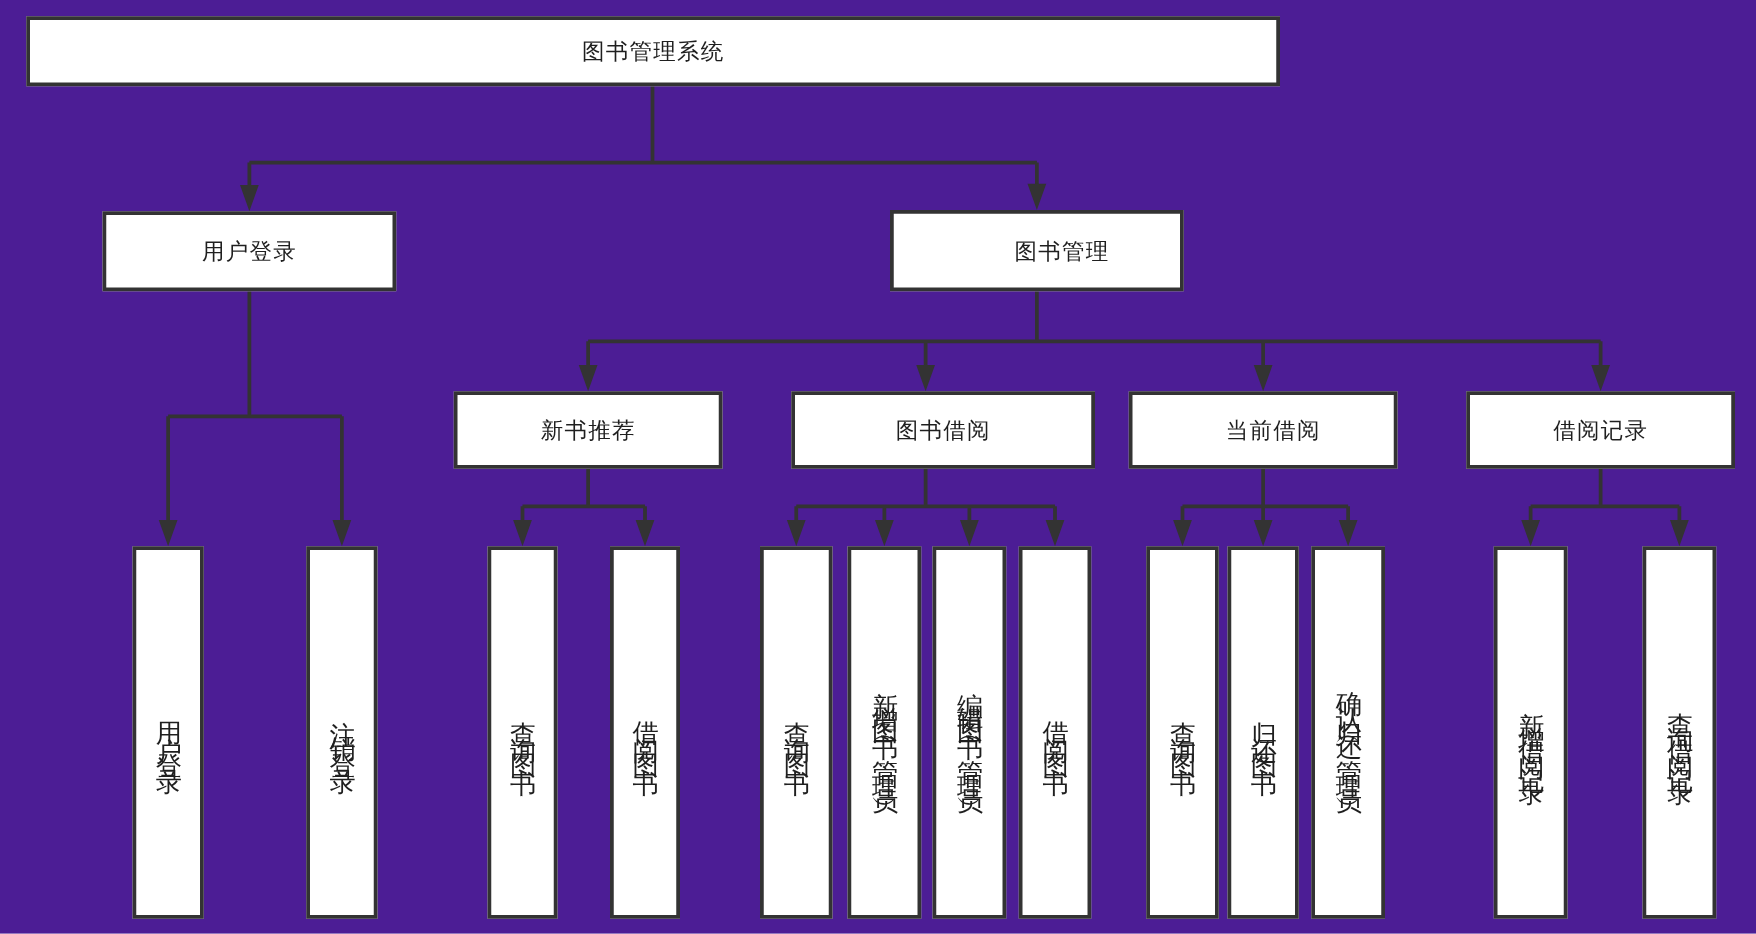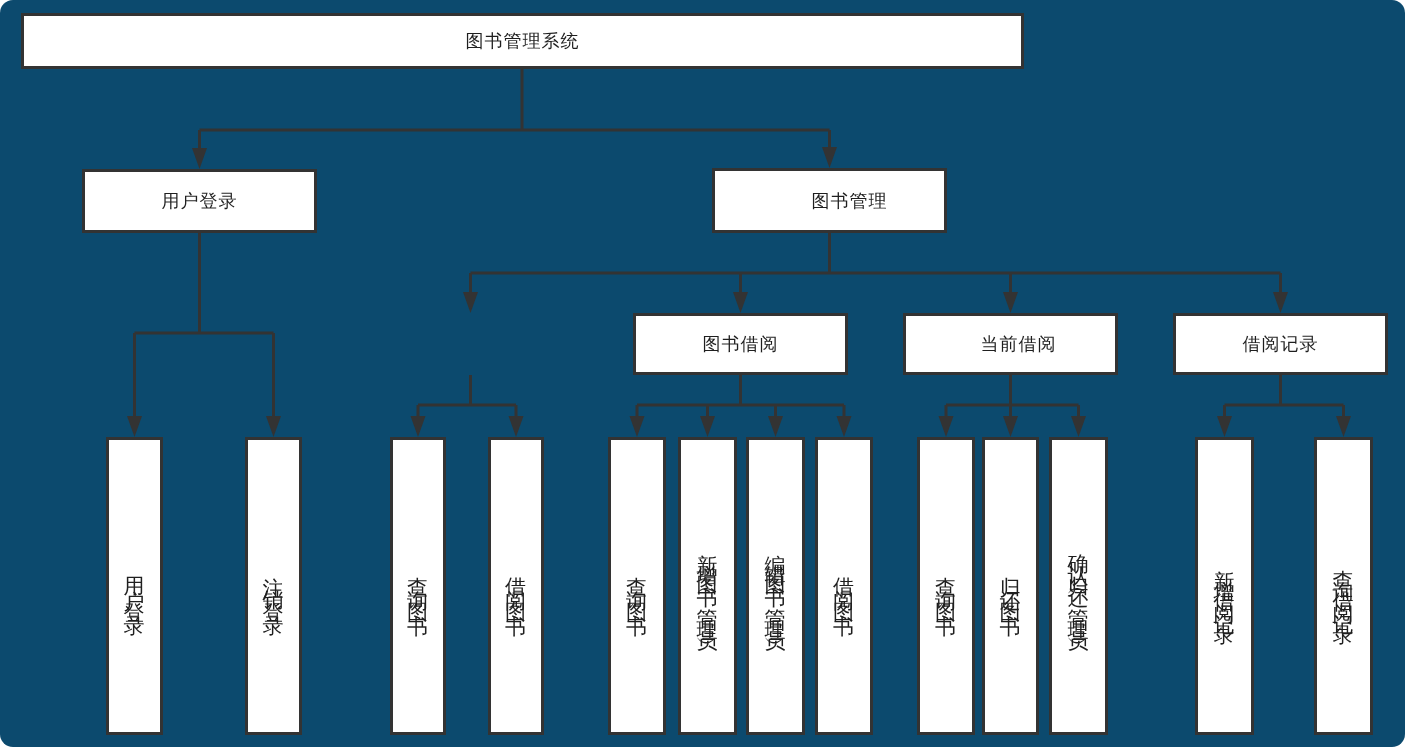--- a/index.html
+++ b/index.html
@@ -5,23 +5,22 @@
   html, body {
     margin: 0;
     padding: 0;
     background: #ffffff;
     font-family: "Liberation Sans", "DejaVu Sans", sans-serif;
   }
   #stage {
     position: relative;
     width: 1405px;
     height: 747px;
-    background: #0c4a6e;
+    background: #4c1d95;
     overflow: hidden;
-    border-radius: 13px;
   }
   #connectors {
     position: absolute;
     left: 0;
     top: 0;
     z-index: 1;
   }
   .box {
     position: absolute;
     box-sizing: border-box;
@@ -102,21 +101,24 @@
     <span>图书管理系统</span>
   </div>
 
   <div class="box hbox" style="left:82px; top:169px; width:235px; height:64px;">
     <span>用户登录</span>
   </div>
   <div class="box hbox" style="left:712px; top:168px; width:235px; height:65px;padding-left:40px;">
     <span>图书管理</span>
   </div>
 
-  <div class="box hbox" style="left:633px; top:313px; width:215px; height:62px;">
+  <div class="box hbox" style="left:363px; top:313px; width:215px; height:62px;">
+    <span>新书推荐</span>
+  </div>
+  <div class="box hbox" style="left:633px; top:313px; width:243px; height:62px;">
     <span>图书借阅</span>
   </div>
   <div class="box hbox" style="left:903px; top:313px; width:215px; height:62px;padding-left:16px;">
     <span>当前借阅</span>
   </div>
   <div class="box hbox" style="left:1173px; top:313px; width:215px; height:62px;">
     <span>借阅记录</span>
   </div>
 
   <div class="box leaf short" style="left:106px; top:437px; width:57px; height:298px;">

